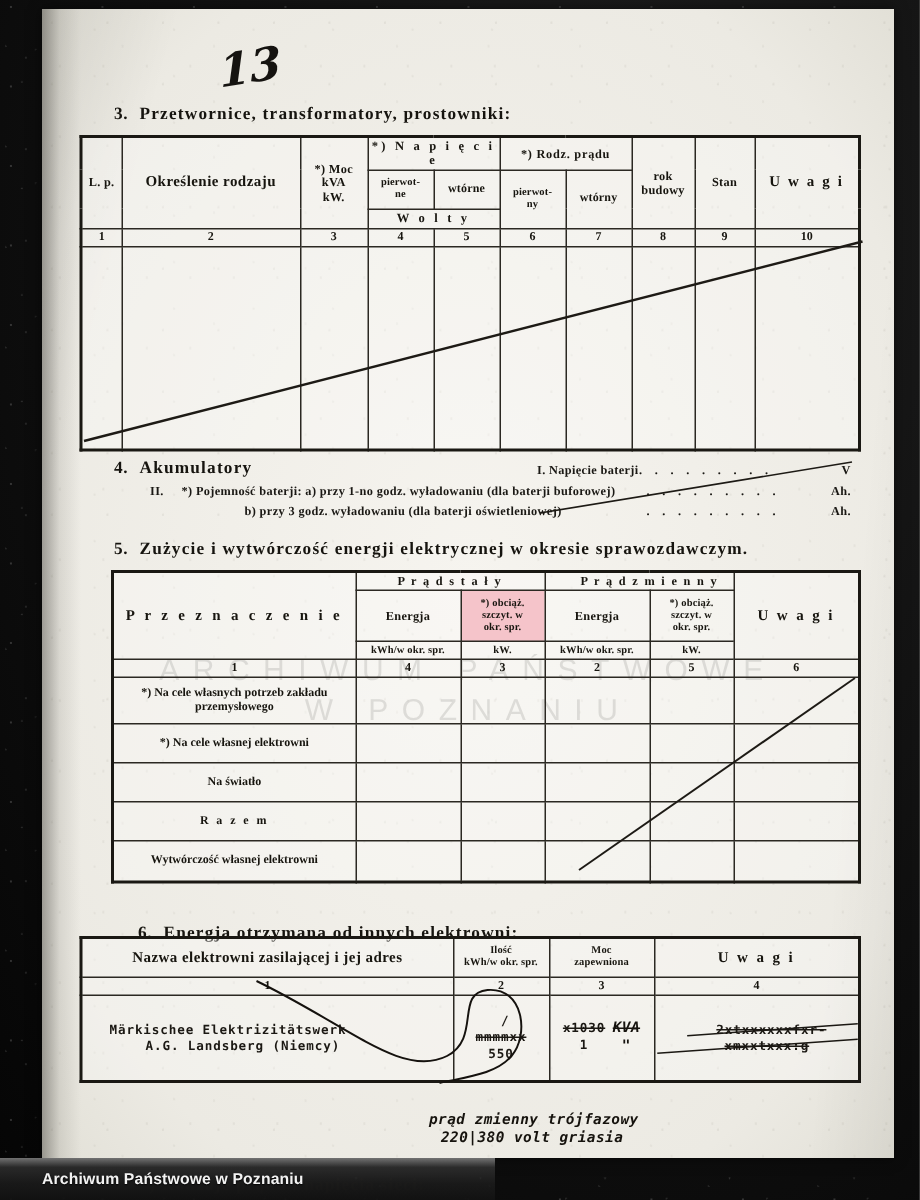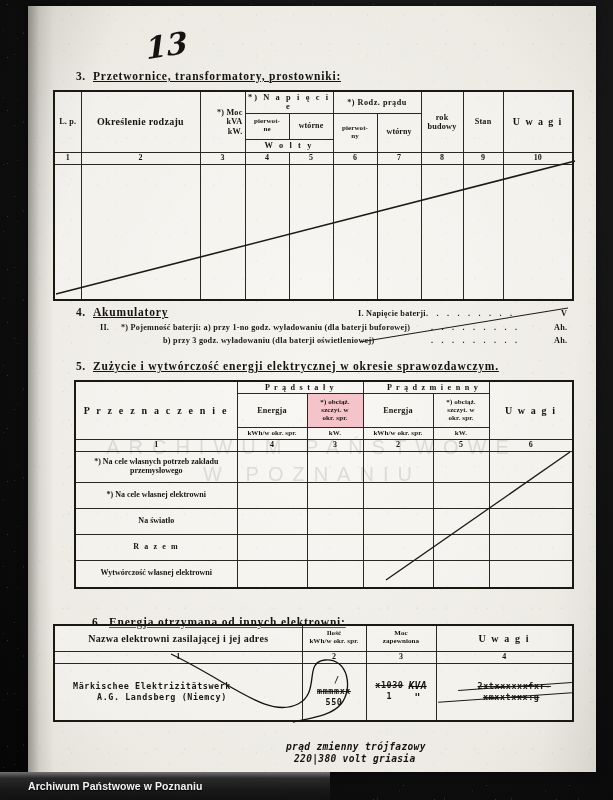--- a/index.html
+++ b/index.html
@@ -108,21 +108,20 @@
 
   
   .sec-head {
     position: absolute;
     font-family: "Liberation Serif", serif;
     font-weight: 700;
     font-size: 11.5px;
     color: #16140f;
     letter-spacing: .45px;
     white-space: nowrap;
-    text-decoration: underline;
   }
   .sec-head .num { display:inline-block; width:17px; }
   .sec-head .ttl { letter-spacing: .8px; }
 
   .plain {
     position: absolute;
     font-family: "Liberation Serif", serif;
     font-size: 8.2px;
     font-weight: 700;
     color: #1a1814;
@@ -244,21 +243,21 @@
             <col style="width:44px">
           <col style="width:44px">
             <col style="width:42px">
             <col style="width:40px">
             <col style="width:70px">
         </colgroup>
         <tbody>
           <tr style="height:13px;">
             <td class="hdr" rowspan="3">L. p.</td>
             <td class="hdr" rowspan="3" style="font-size:10px;letter-spacing:.3px;">Określenie rodzaju</td>
-            <td class="hdr" rowspan="3" style="white-space:pre-line;text-align:right;">*) Moc
+            <td class="hdr" rowspan="3" style="white-space:pre-line;">*) Moc
 kVA
 kW.</td>
             <td class="hdr-sp" colspan="2" style="border-bottom-width:1px;">*) N a p i ę c i e</td>
             <td class="hdr" colspan="2" style="border-bottom-width:1px;letter-spacing:.5px;">*) Rodz. prądu</td>
             <td class="hdr" rowspan="3" style="white-space:pre-line;">rok
 budowy</td>
             <td class="hdr" rowspan="3">Stan</td>
             <td class="hdr" rowspan="3" style="font-size:10px;letter-spacing:1.4px;">U w a g i</td>
           </tr>
           <tr style="height:26px;">

